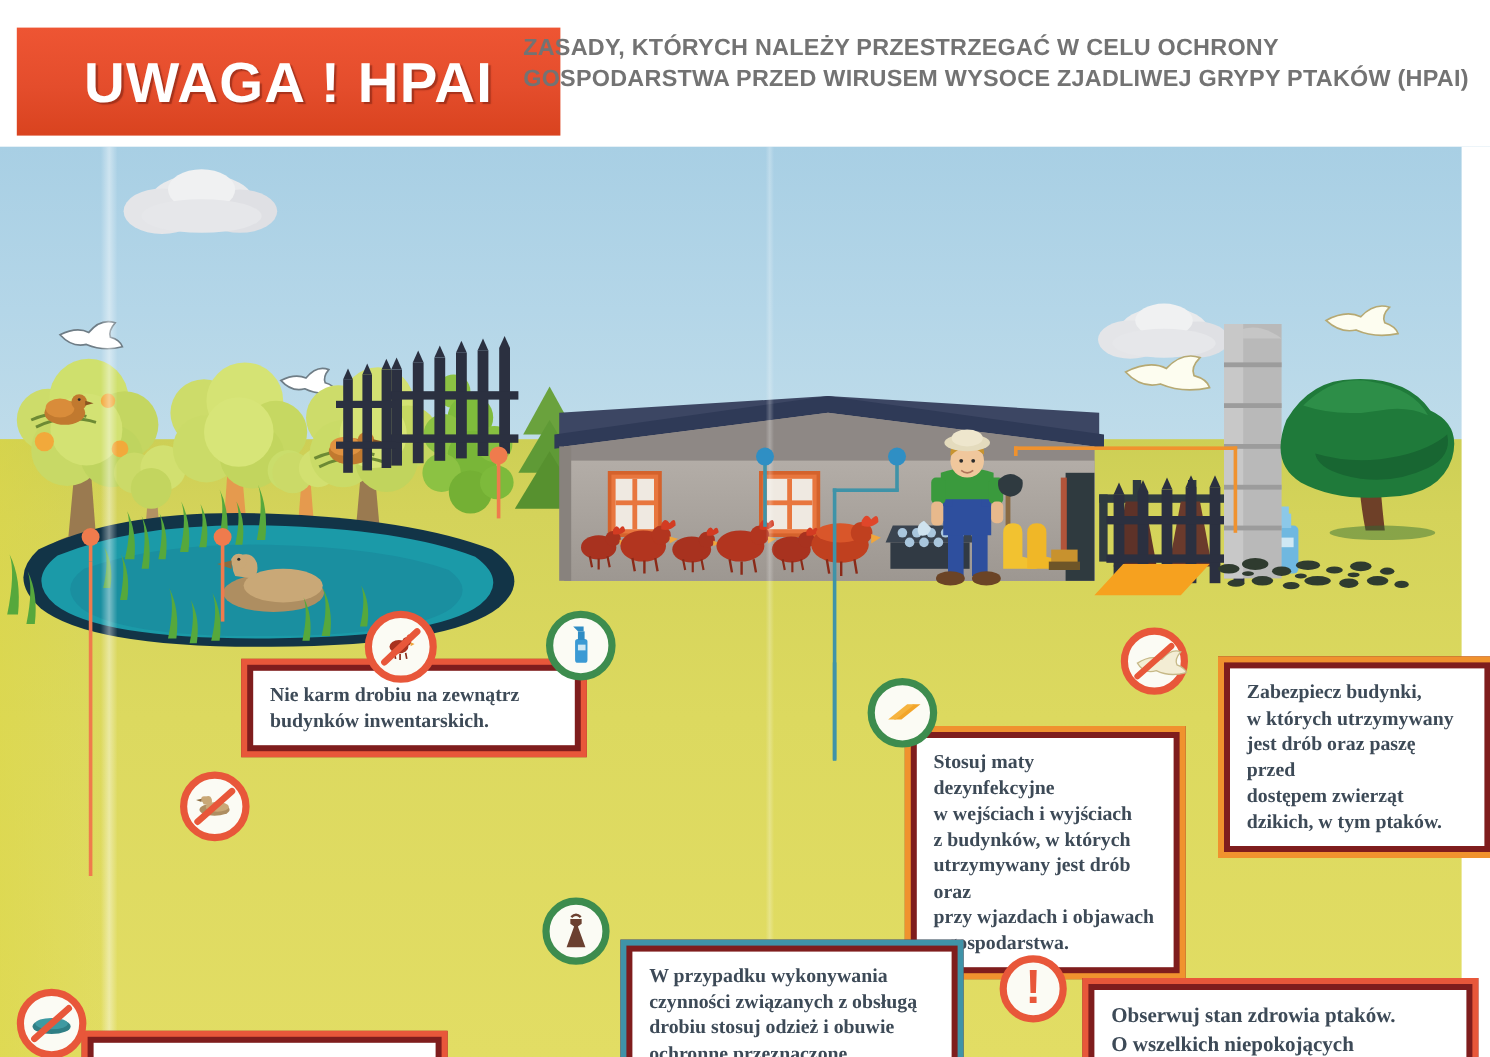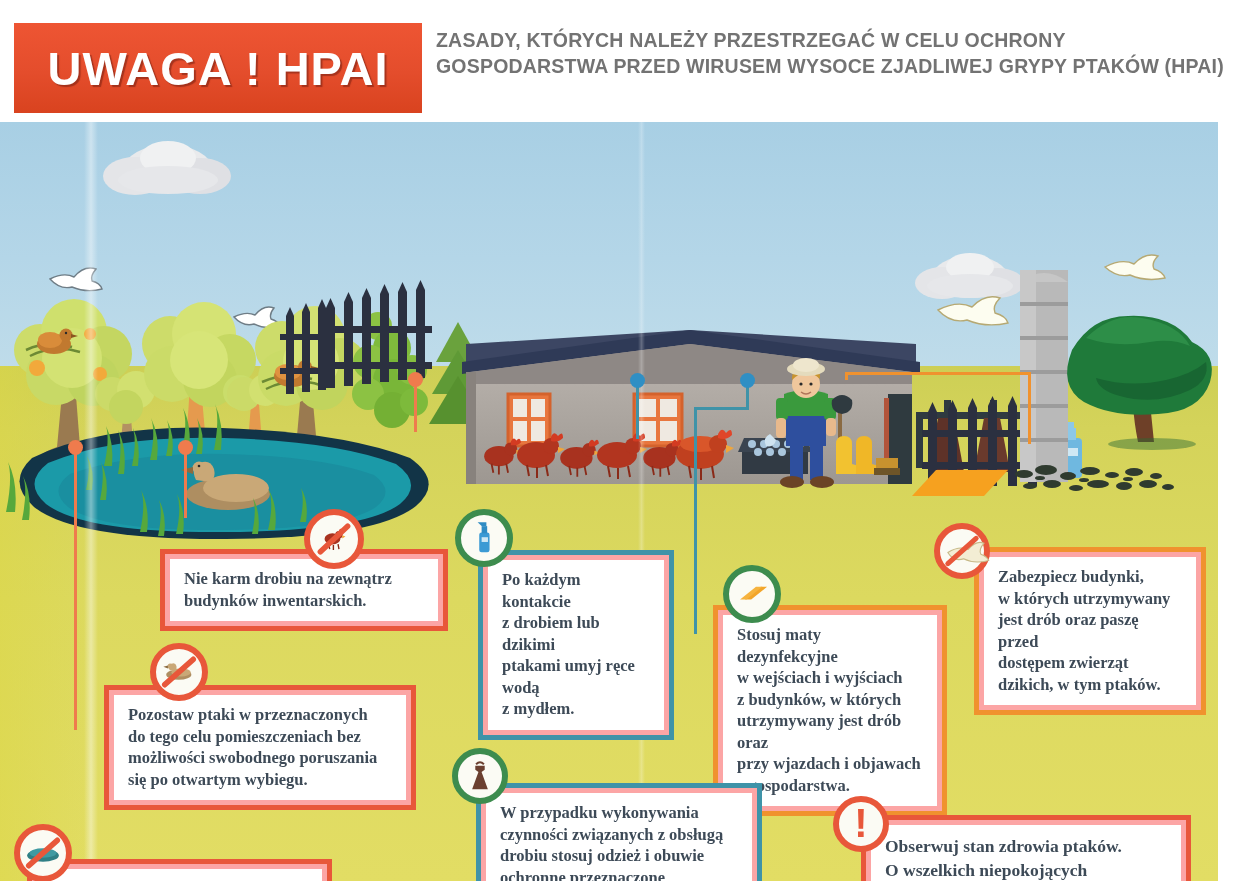--- a/index.html
+++ b/index.html
@@ -23,21 +23,21 @@
   
   .header {
     position: absolute;
     left: 0; top: 0;
     width: 1242px; height: 122px;
     background: #ffffff;
   }
   .title-badge {
     position: absolute;
     left: 14px; top: 23px;
-    width: 408px; height: 90px;
+    width: 453px; height: 90px;
     background: linear-gradient(180deg,#ee5533 0%, #e44d2c 55%, #d9431f 100%);
     display: flex;
     align-items: center;
     justify-content: center;
   }
   .title-badge span {
     font-family: "Liberation Sans", sans-serif;
     font-weight: bold;
     font-size: 47px;
     letter-spacing: 1px;
@@ -98,22 +98,23 @@
     width: 24px; height: 759px;
     background: #ffffff;
   }
 
   svg { display: block; overflow: visible; }
   .scene-svg { position: absolute; left: 0; top: 0; }
 
   
   .callout {
     position: absolute;
-    background: #fca5a5;
+    background: #7f1d1d;
     padding: 5px;
+    margin-left: 41px;
   }
   .callout .inner {
     background: #ffffff;
     padding: 9px 13px 10px 14px;
     font-family: "Liberation Serif", serif;
     font-weight: bold;
     font-size: 16.5px;
     line-height: 21.5px;
     color: #3d4a57;
     white-space: pre-line;
@@ -689,50 +690,38 @@
 
     <div class="badge alert" style="left:833px; top:674px; width:56px; height:56px;">
       <span class="alert-mark">!</span>
     </div>
 
     <div class="callout orange" style="left:160px; top:427px; width:288px;">
       <div class="inner">Nie karm drobiu na zewnątrz
 budynków inwentarskich.</div>
     </div>
 
-    <div class="callout teal" style="left:478px; top:428px; width:196px;">
-      <div class="inner">Po każdym kontakcie
-z drobiem lub dzikimi
-ptakami umyj ręce wodą
-z mydłem.</div>
-    </div>
 
     <div class="callout amber" style="left:713px; top:483px; width:234px;">
       <div class="inner">Stosuj maty dezynfekcyjne
 w wejściach i wyjściach
 z budynków, w których
 utrzymywany jest drób oraz
 przy wjazdach i objawach
 z gospodarstwa.</div>
     </div>
 
     <div class="callout amber" style="left:974px; top:425px; width:232px;">
       <div class="inner">Zabezpiecz budynki,
 w których utrzymywany
 jest drób oraz paszę przed
 dostępem zwierząt
 dzikich, w tym ptaków.</div>
     </div>
 
-    <div class="callout orange" style="left:104px; top:563px; width:312px;">
-      <div class="inner">Pozostaw ptaki w przeznaczonych
-do tego celu pomieszczeniach bez
-możliwości swobodnego poruszania
-się po otwartym wybiegu.</div>
-    </div>
 
     <div class="callout teal" style="left:476px; top:661px; width:286px;">
       <div class="inner">W przypadku wykonywania
 czynności związanych z obsługą
 drobiu stosuj odzież i obuwie
 ochronne przeznaczone
 wyłącznie do tego celu.</div>
     </div>
 
     <div class="callout orange" style="left:27px; top:737px; width:305px;">

